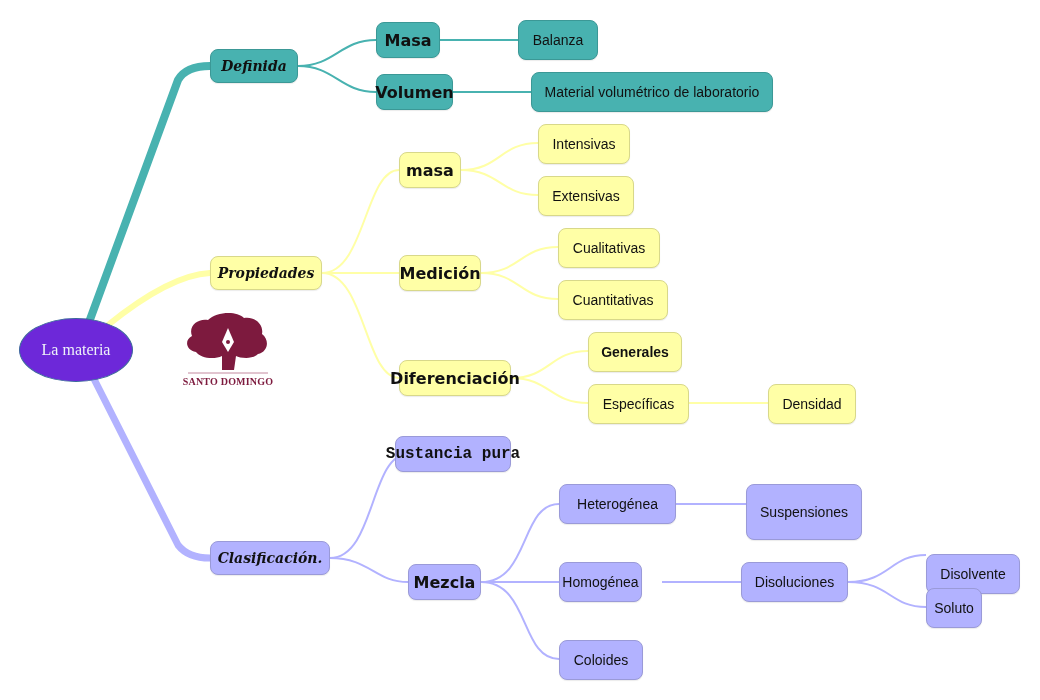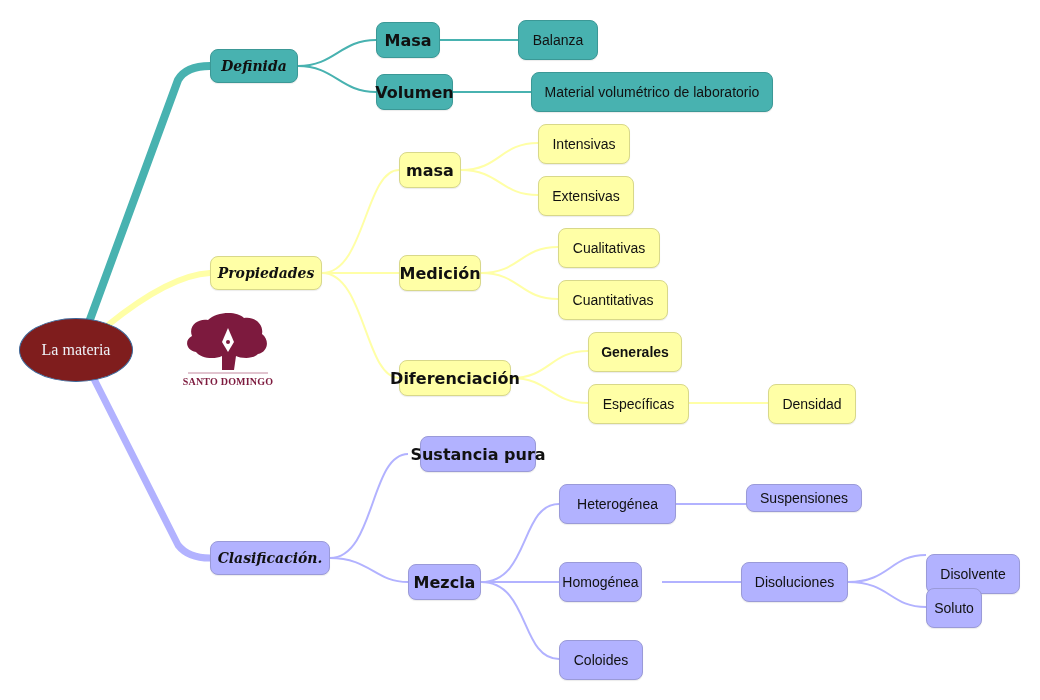--- a/index.html
+++ b/index.html
@@ -13,21 +13,21 @@
       color: #111; white-space: nowrap; cursor: pointer;
     }
     .teal { background: #48b2b0; border-color: #3b9896; }
     .yellow { background: #ffffa6; border-color: #d8d88a; }
     .purple { background: #b2b2ff; border-color: #9a9ad8; }
     .l1 { font-family: "DejaVu Serif", serif; font-style: italic; font-weight: bold; font-size: 14px; }
     .l2 { font-family: "DejaVu Sans", sans-serif; font-weight: bold; font-size: 16px; }
     .l3 { font-family: "Liberation Sans", sans-serif; font-size: 14px; }
     .root {
       position: absolute; left: 19px; top: 318px; width: 112px; height: 62px;
-      border-radius: 50%; background: #7f1d1d; border: 1px solid #3d6a9c;
+      border-radius: 50%; background: #6d28d9; border: 1px solid #3d6a9c;
       display: flex; align-items: center; justify-content: center;
       color: #eef2f8; font-family: "Liberation Serif", serif; font-size: 16px;
     }
     .logo { position: absolute; left: 178px; top: 310px; width: 100px; height: 84px; }
     .logo-text {
       position: absolute; left: 0; top: 66px; width: 100px; text-align: center;
       font-family: "Liberation Serif", serif; font-weight: bold; font-size: 10px; color: #7d1a3e; letter-spacing: 0.2px;
     }
   </style>
 </head>
@@ -126,30 +126,30 @@
 <div class="node yellow l3" style="left:588px;top:384px;width:101px;height:40px;">
   <span>Específicas</span>
 </div>
 <div class="node yellow l3" style="left:768px;top:384px;width:88px;height:40px;">
   <span>Densidad</span>
 </div>
 
 <div class="node purple l1" style="left:210px;top:541px;width:120px;height:34px;">
   <span>Clasificación.</span>
 </div>
-<div class="node purple l2" style="left:420px;top:436px;width:116px;height:36px;">
+<div class="node purple l2" style="left:395px;top:436px;width:116px;height:36px;font-family:Liberation Mono, monospace;">
   <span>Sustancia pura</span>
 </div>
 <div class="node purple l2" style="left:408px;top:564px;width:73px;height:36px;">
   <span>Mezcla</span>
 </div>
 <div class="node purple l3" style="left:559px;top:484px;width:117px;height:40px;">
   <span>Heterogénea</span>
 </div>
-<div class="node purple l3" style="left:746px;top:484px;width:116px;height:28px;">
+<div class="node purple l3" style="left:746px;top:484px;width:116px;height:56px;">
   <span>Suspensiones</span>
 </div>
 <div class="node purple l3" style="left:559px;top:562px;width:83px;height:40px;">
   <span>Homogénea</span>
 </div>
 <div class="node purple l3" style="left:741px;top:562px;width:107px;height:40px;">
   <span>Disoluciones</span>
 </div>
 <div class="node purple l3" style="left:926px;top:536px;width:94px;height:40px;margin-top:18px;">
   <span>Disolvente</span>

